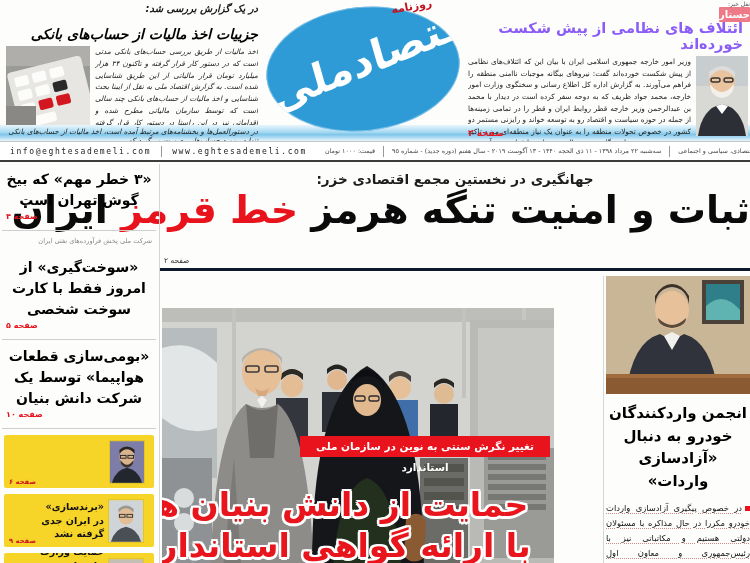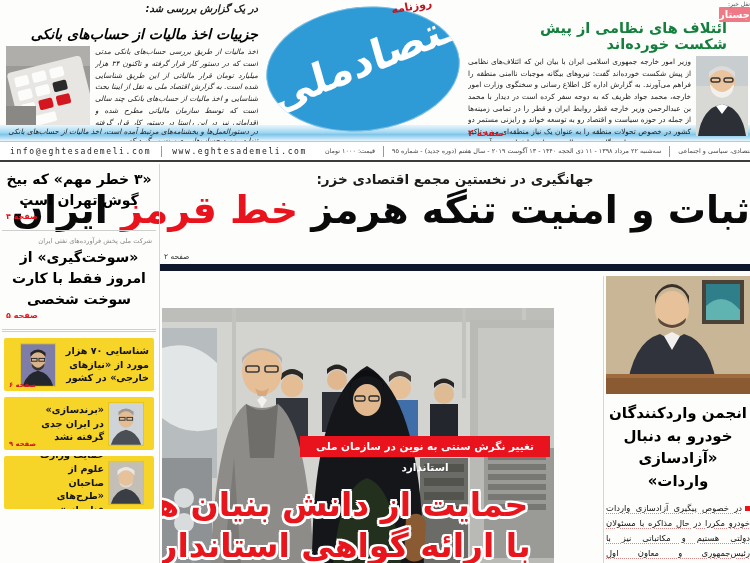--- a/index.html
+++ b/index.html
@@ -26,53 +26,53 @@
   .logo-cal { position:absolute; left:0; top:30px; width:100%; text-align:center; color:#fff;
     font-size:42px; font-weight:bold; transform:rotate(-16deg) skewX(-6deg); letter-spacing:-2px; }
   .logo-paper { position:absolute; right:36px; top:0px; color:#c41320; font-size:11px; font-weight:bold;
     transform:rotate(-10deg); z-index:3; }
 
   .mh-right { position:absolute; left:468px; top:0; width:282px; height:140px; direction:rtl; }
   .corner-tag { position:absolute; left:auto; right:0; top:0; text-align:center; z-index:2; direction:rtl; }
   .corner-note { font-size:6px; color:#555; text-align:right; }
   .corner-banner { width:31px; height:15px; background:#ee7a87; color:#fff; font-size:10px; font-weight:bold;
     line-height:15px; text-align:center; border-radius:1px; }
-  .mh-right .hl { font-size:14.5px; font-weight:900; color:#15803d; text-align:right; margin:20px 16px 4px; padding-right:7px; }
+  .mh-right .hl { font-size:14.5px; font-weight:900; color:#8b5cf6; text-align:right; margin:20px 0 4px; padding-right:7px; }
   .mh-right .body-row { display:flex; direction:rtl; gap:5px; padding-right:2px; }
   .mh-right .body-txt { flex:1; font-size:7.3px; line-height:1.6; color:#222; text-align:justify; height:80px; overflow:hidden; }
   .mh-right .caption { font-size:7.3px; color:#222; text-align:left; margin-top:2px; padding-left:2px; }
   .mh-right .pref2 { font-size:9px; font-weight:bold; color:#e8131c; text-align:right; direction:ltr; margin-top:0; }
 
   
   #infobar { position:absolute; top:141px; left:0; width:750px; height:21px; background:#fff;
     border-top:1px solid #c6c6c6; border-bottom:2px solid #3c3c3c; display:flex; align-items:center; }
   .ib-left { direction:ltr; display:flex; align-items:center; height:100%; }
   .ib-mail { font-family:"DejaVu Sans Mono", monospace; font-size:8px; letter-spacing:1.6px; color:#222;
     padding:0 10px; }
   .ib-sep { width:1px; height:11px; background:#999; }
   .ib-right { margin-left:auto; direction:rtl; display:flex; align-items:center; height:100%; }
   .ib-item { font-size:6.4px; color:#444; padding:0 8px; white-space:nowrap; }
 
   
-  #lead { position:absolute; top:163px; left:160px; width:590px; height:108px; border-bottom:7px solid #0f172a;
+  #lead { position:absolute; top:163px; left:160px; width:590px; height:108px; border-bottom:3px solid #0f172a;
     direction:rtl; text-align:center; }
   #lead .kicker { font-size:13.5px; font-weight:bold; color:#1d1d1d; margin-top:8px; }
   #lead .big { font-size:38px; font-weight:900; color:#0a0a0a; line-height:1.25; white-space:nowrap; }
   #lead .big .red { color:#e8131c; }
   #lead .pref { position:absolute; left:4px; bottom:3px; font-size:7.5px; color:#333; }
 
   
   .vdiv1 { position:absolute; left:159px; top:164px; width:1px; height:399px; background:#d6d6d4; }
   .vdiv2 { position:absolute; left:603px; top:276px; width:1px; height:287px; background:#d6d6d4; }
 
   
   #sidebar { position:absolute; left:0; top:164px; width:158px; height:399px; direction:rtl; }
   .sb-item { padding:5px 6px 8px; position:relative; }
   .sb-hl { font-size:14px; font-weight:900; color:#000; line-height:1.5; text-align:center; }
-  .sb-kicker { font-size:6.6px; color:#8a8a8a; text-align:right; margin-bottom:2px; }
+  .sb-kicker { font-size:6.6px; color:#8a8a8a; text-align:right; margin-bottom:12px; }
   .sb-pref { font-size:8px; font-weight:bold; color:#e8131c; text-align:left; margin-top:1px; }
   .sb-div { border-top:1px solid #cfcfcf; margin:1px 2px; }
 
   .ybox { position:relative; background:#f6d428; border-radius:2px; margin:6px 4px; height:53px;
     display:flex; align-items:center; direction:rtl; overflow:hidden; }
   .ybox .ytxt { font-size:9.6px; font-weight:900; color:#111; line-height:1.45; text-align:right; }
   .ybox .yph { flex:0 0 auto; width:36px; height:44px; border:1px solid #e6c61e; margin:0 4px; }
   .ybox .ypref { position:absolute; bottom:2px; left:5px; font-size:6.8px; font-weight:bold; color:#d21420; }
   .ybox.ph-left  { padding-left:12px; padding-right:5px; }
   .ybox.ph-right { padding-right:6px; padding-left:34px; }
@@ -194,24 +194,27 @@
       <div class="sb-hl">«۳ خطر مهم» که بیخ گوش تهران است</div>
       <div class="sb-pref">صفحه ۴</div>
     </div>
     <div class="sb-div"></div>
     <div class="sb-item">
       <div class="sb-kicker">شرکت ملی پخش فرآورده‌های نفتی ایران</div>
       <div class="sb-hl">«سوخت‌گیری» از امروز فقط با کارت سوخت شخصی</div>
       <div class="sb-pref">صفحه ۵</div>
     </div>
     <div class="sb-div"></div>
+    <div class="sb-item">
+      <div class="sb-hl">«بومی‌سازی قطعات هواپیما» توسط یک شرکت دانش بنیان</div>
+      <div class="sb-pref">صفحه ۱۰</div>
+    </div>
     <div class="sb-div"></div>
 
     <div class="ybox ph-left">
-      <div class="ytxt">شناسایی ۷۰ هزار مورد از «نیازهای خارجی» در کشور</div>
       <svg class="yph" viewBox="0 0 36 44">
         <rect width="36" height="44" fill="#7d7da8"></rect>
           <ellipse cx="18" cy="17" rx="8" ry="9" fill="#d9b38c"></ellipse>
         <path d="M10 13 Q18 4 26 13 L26 9 Q18 2 10 9 Z" fill="#2a2520"></path>
         <path d="M11 20 Q18 30 25 20 Q25 27 18 28 Q11 27 11 20 Z" fill="#3a332c"></path>
         <rect x="11" y="15" width="6" height="3" fill="none" stroke="#222" stroke-width="1"></rect>
         <rect x="19" y="15" width="6" height="3" fill="none" stroke="#222" stroke-width="1"></rect>
         <path d="M2 44 Q6 30 18 28 Q30 30 34 44 Z" fill="#23262c"></path>
       </svg>
       <div class="ypref">صفحه ۶</div>

